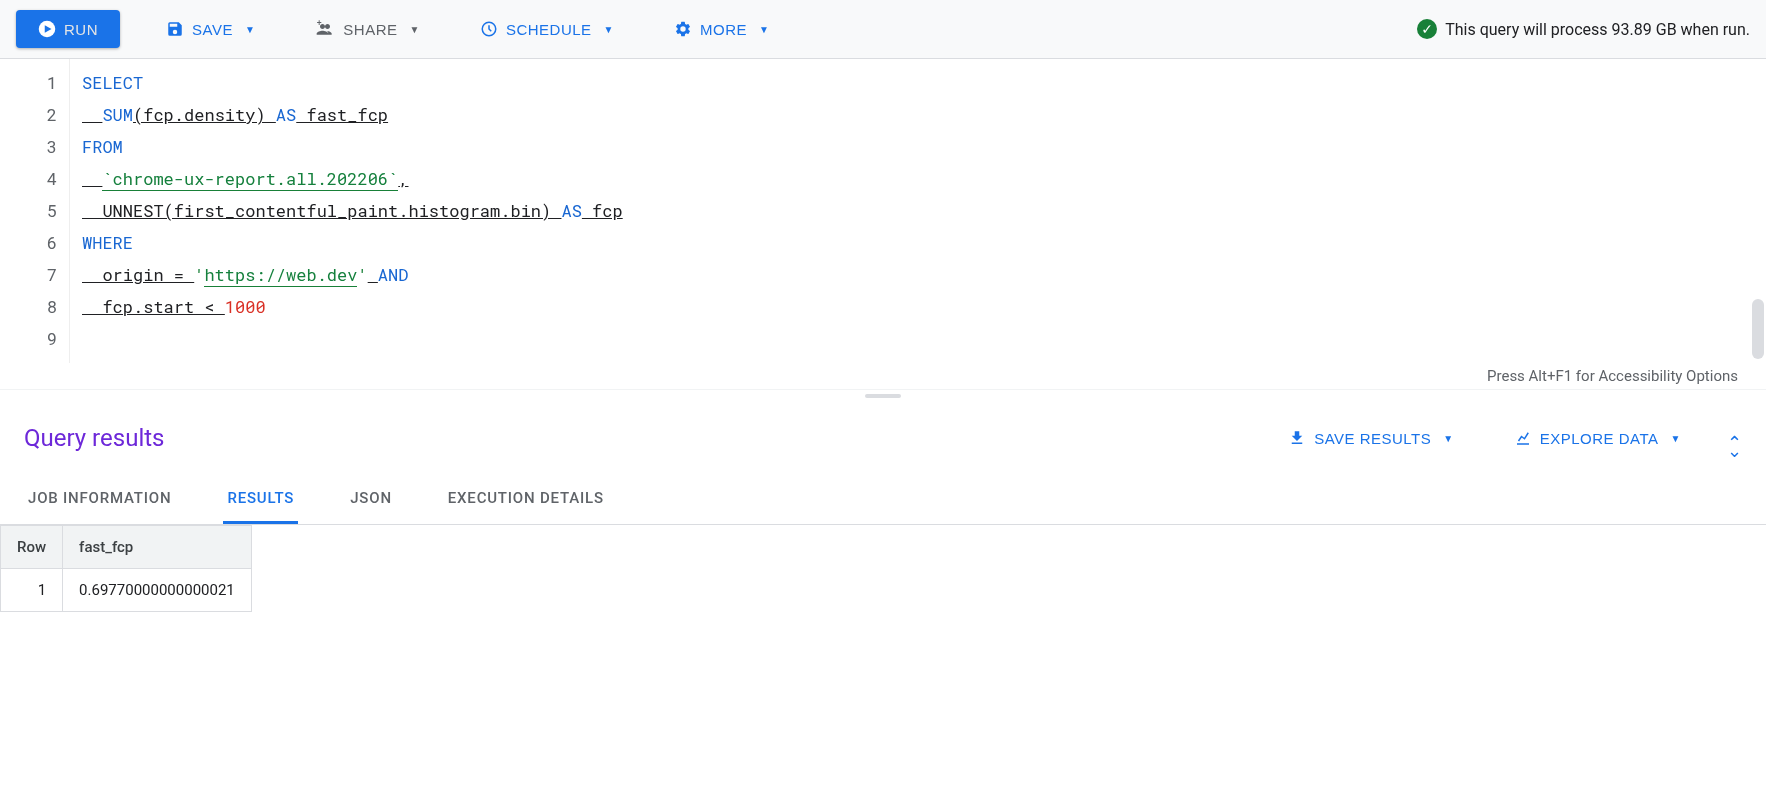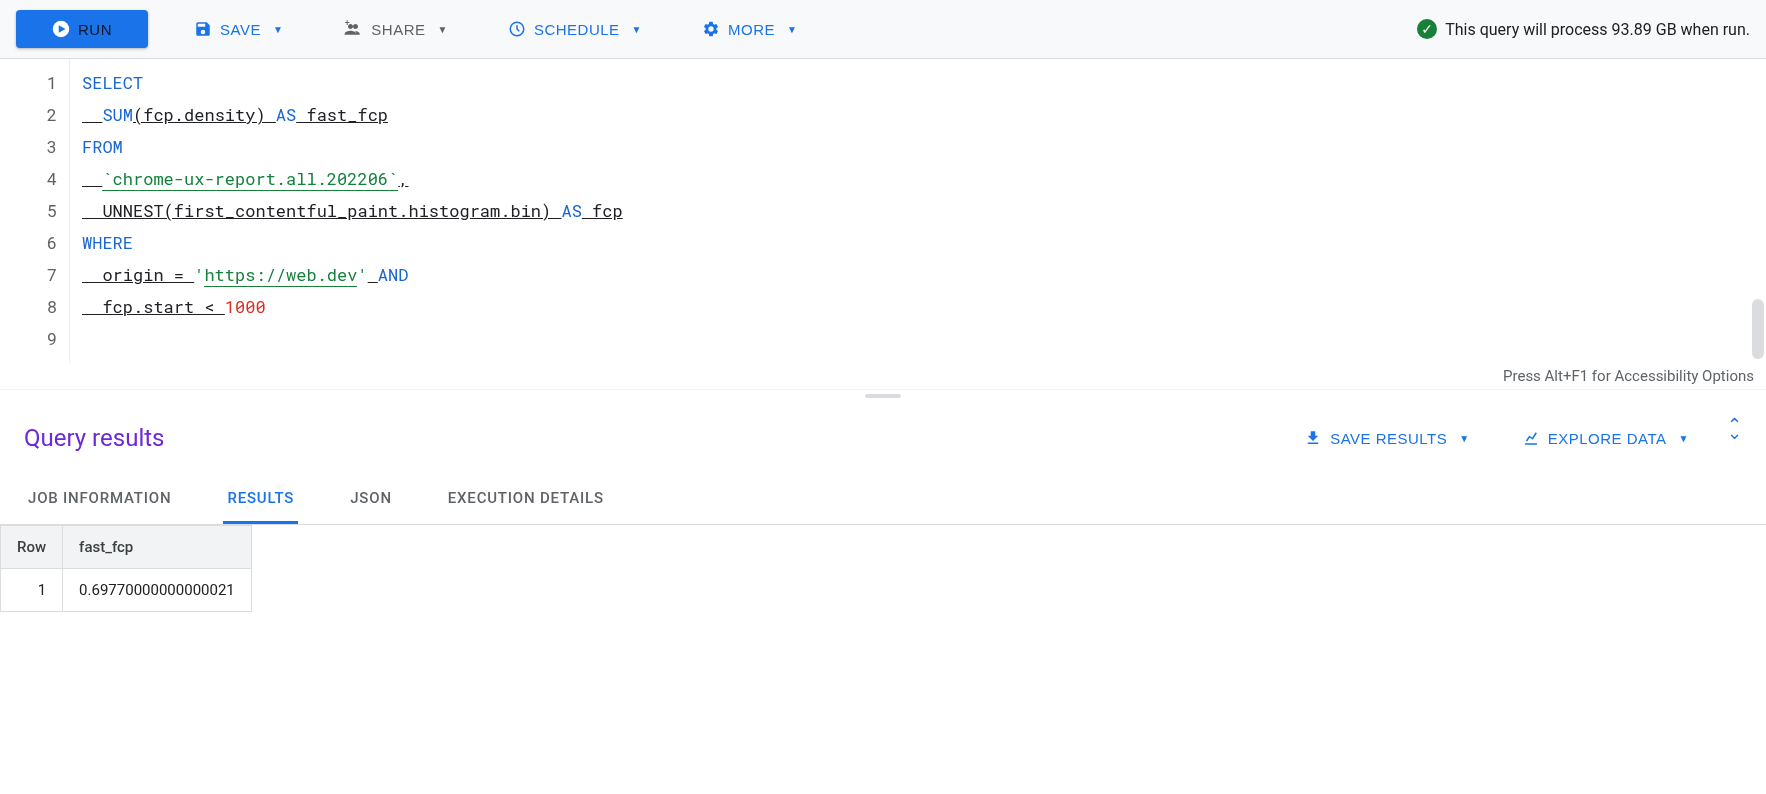--- a/index.html
+++ b/index.html
@@ -26,22 +26,22 @@
       font-size: 15px;
       letter-spacing: 0.5px;
       cursor: pointer;
       padding: 8px 14px;
       border-radius: 4px;
       border: none;
       background: transparent;
     }
     .btn-primary {
       background: #1a73e8;
-      color: #0f172a;
-      padding: 10px 36px;
+      color: #e5e5e5;
+      padding: 10px 22px;
       box-shadow: 0 1px 3px rgba(0,0,0,0.3);
     }
     .btn-blue { color: #1a73e8; }
     .btn-gray { color: #5f6368; }
     .dropdown-arrow {
       font-size: 10px;
       margin-left: 4px;
     }
     .spacer { flex: 1; }
     .status {
@@ -114,41 +114,41 @@
     }
     .divider-handle::after {
       content: '';
       width: 36px;
       height: 4px;
       background: #dadce0;
       border-radius: 2px;
     }
     .accessibility-hint {
       text-align: right;
-      padding: 4px 12px;
+      padding: 4px 28px;
       font-size: 15px;
       color: #5f6368;
       background: #fff;
     }
     
     .results-header {
       display: flex;
       align-items: center;
       padding: 20px 24px 8px 24px;
       gap: 24px;
     }
     .results-title {
       font-size: 24px;
       font-weight: 400;
       color: #6d28d9;
     }
     .results-actions {
       display: flex;
-      gap: 24px;
-      align-items: flex-start;
+      gap: 32px;
+      align-items: flex-end;
     }
     .expand-icon {
       color: #1a73e8;
       font-size: 18px;
       cursor: pointer;
       display: flex;
       flex-direction: column;
       line-height: 8px;
     }
     

